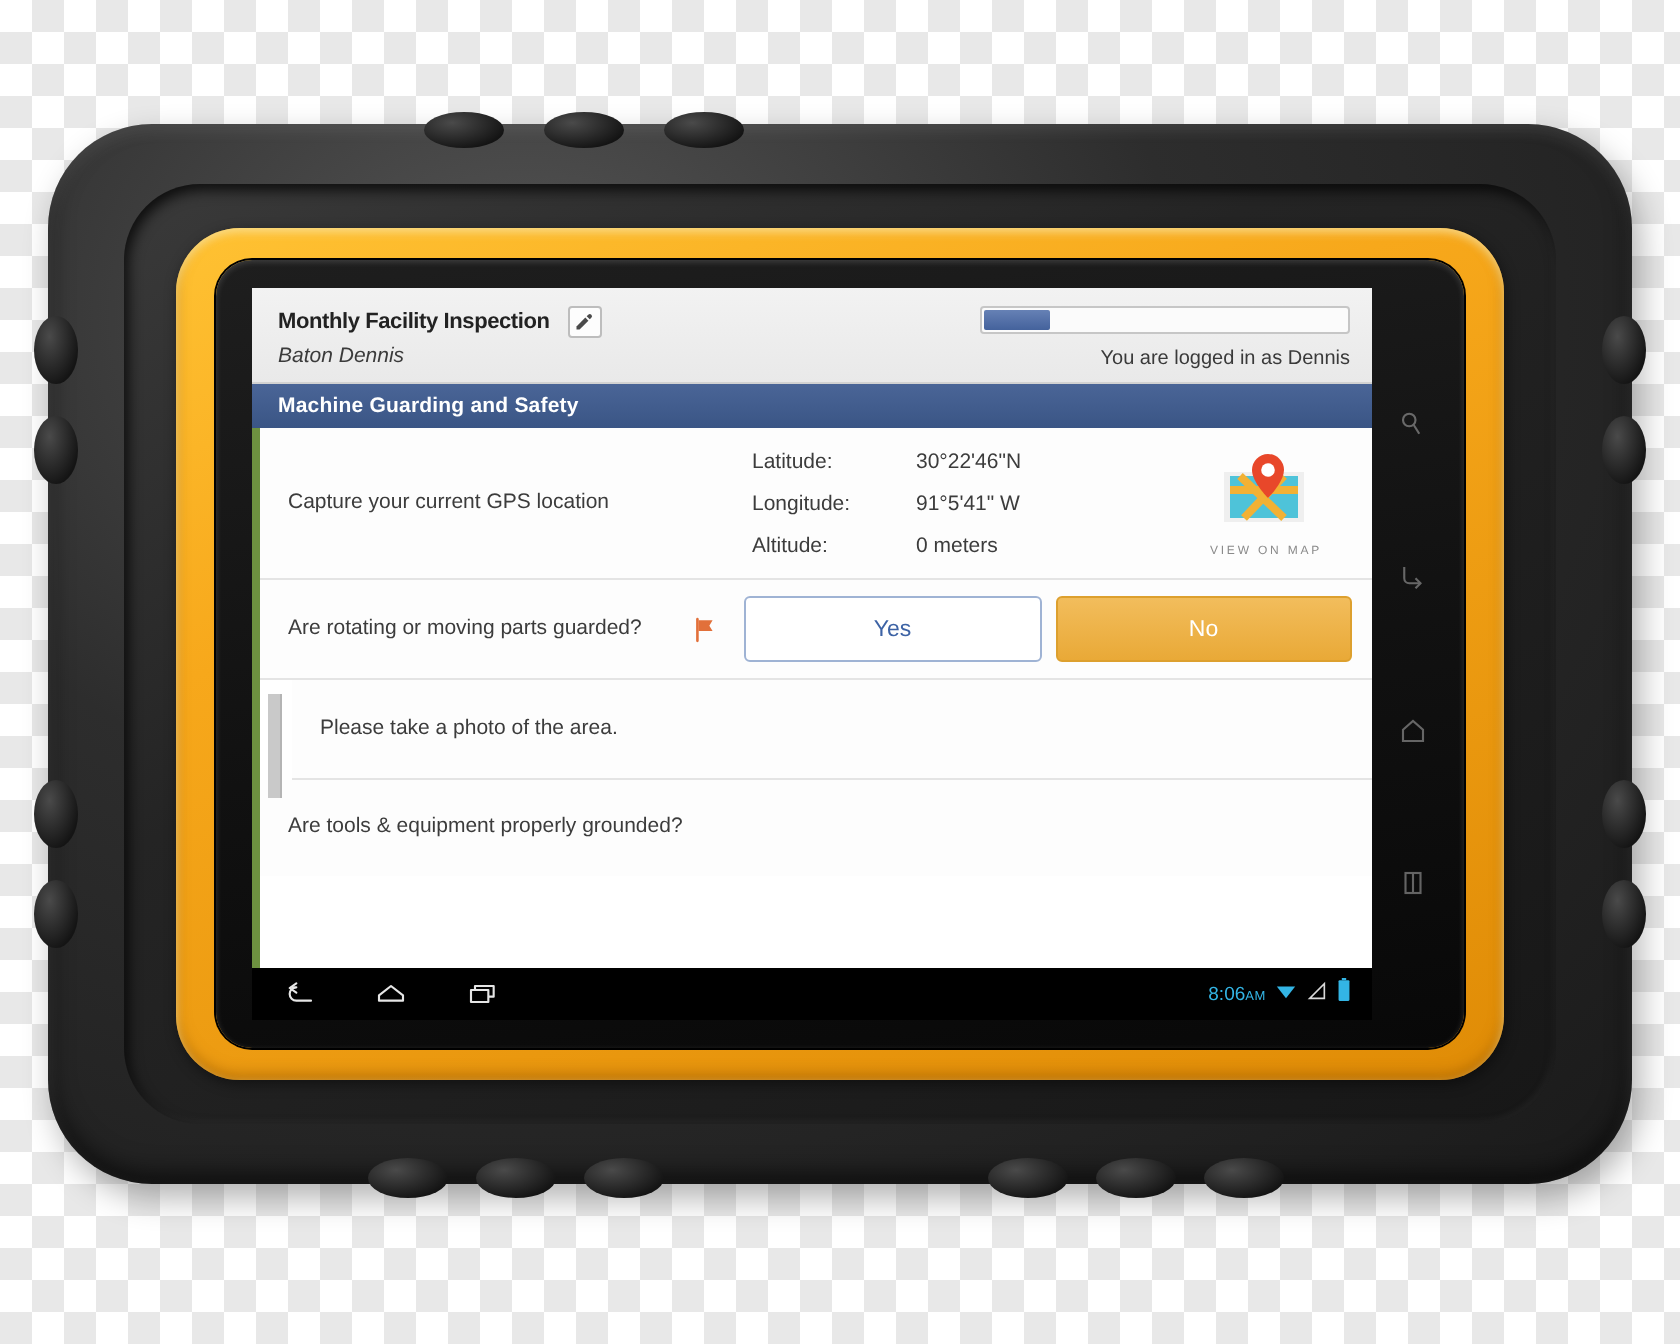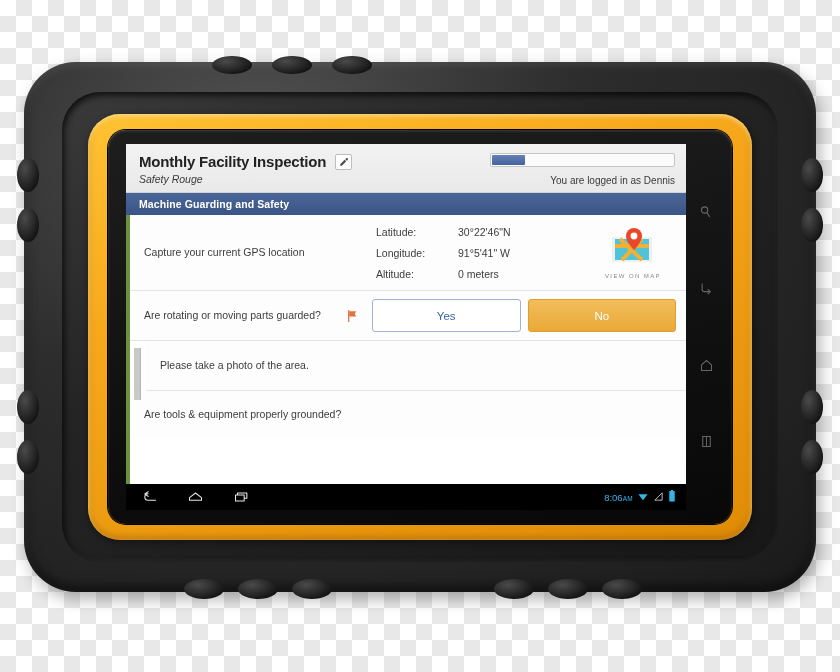--- a/index.html
+++ b/index.html
@@ -123,21 +123,21 @@
   
   #app-header {
     background: linear-gradient(180deg, #f2f2f2 0%, #e9e9e9 100%);
     padding: 9px 11px 7px 13px;
     border-bottom: 1px solid #d2d2d2;
     position: relative;
     flex: 0 0 auto;
   }
   .hdr-row1 { display: flex; align-items: center; }
   #page-title {
-    font-size: 15px;
+    font-size: 11px;
     font-weight: bold;
     color: #222;
     letter-spacing: -0.2px;
   }
   #edit-title-button {
     margin-left: 9px;
     width: 17px; height: 16px;
     background: #fdfdfd;
     border: 1px solid #bdbdbd;
     border-radius: 2px;
@@ -376,21 +376,21 @@
       <div id="app-header">
         <div class="hdr-row1">
           <span id="page-title">Monthly Facility Inspection</span>
           <span id="edit-title-button">
             <svg width="10" height="10" viewBox="0 0 24 24" fill="#4a4a4a">
               <path d="M3 17.3 L13.6 6.7 L17.3 10.4 L6.7 21 L3 21 Z"></path>
               <path d="M15.2 5.1 L17.1 3.2 A2 2 0 0 1 20.8 6.9 L18.9 8.8 Z"></path>
             </svg>
           </span>
         </div>
-        <div id="subtitle">Safety Rouge</div>
+        <div id="subtitle">Baton Dennis</div>
 
         <div id="progress-track">
           <div id="progress-fill" style="width: 18%;"></div>
         </div>
         <div id="login-status">You are logged in as Dennis</div>
       </div>
 
       <div id="section-header">Machine Guarding and Safety</div>
 
       <div id="form-body">

